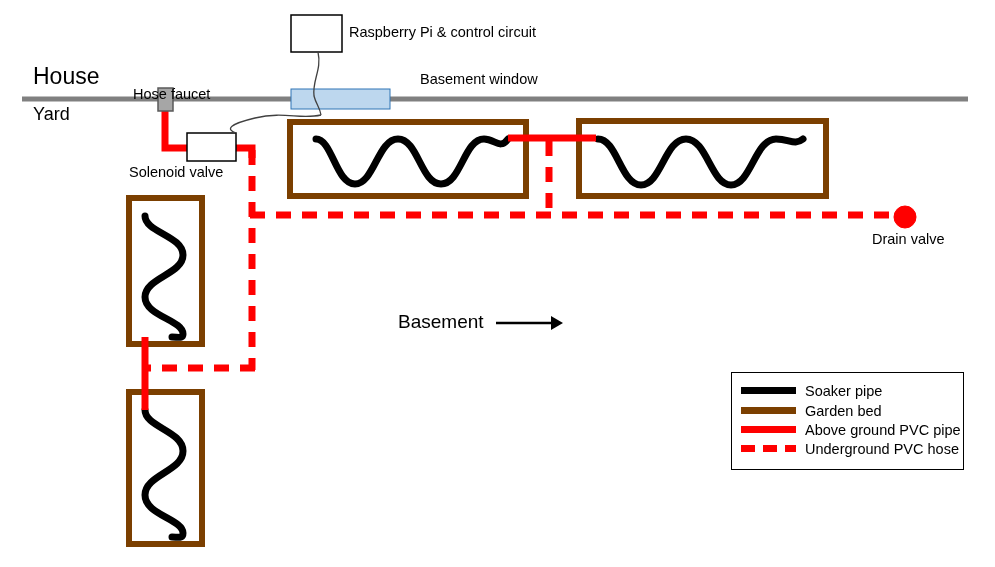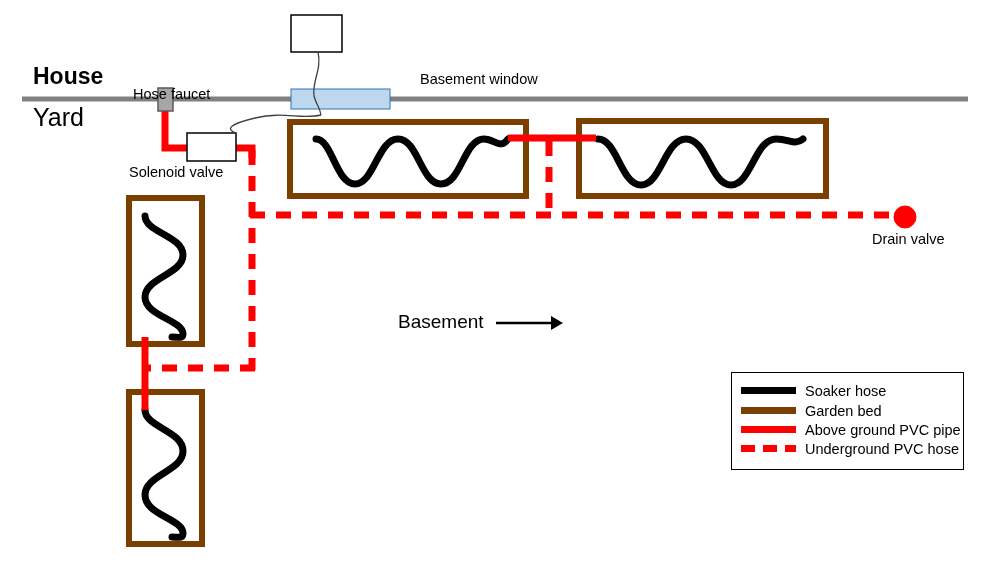--- a/index.html
+++ b/index.html
@@ -25,26 +25,26 @@
     height: 567px;
   }
   .lbl {
     position: absolute;
     white-space: nowrap;
     color: #000000;
     line-height: 1;
   }
   .lbl-house {
     font-size: 23px;
-    font-weight: 700;
+    font-weight: 400;
     left: 33px;
     top: 65px;
   }
   .lbl-yard {
-    font-size: 25px;
+    font-size: 18px;
     font-weight: 400;
     left: 33px;
     top: 105px;
   }
   .lbl-faucet {
     font-size: 14.5px;
     left: 133px;
     top: 63px;
     margin-top: 24px;
   }
@@ -173,31 +173,32 @@
     <path d="M 321 115 C 300 120 285 111 255 118 C 230 124 225 129 236 133" fill="none" stroke="#404040" stroke-width="1.3"></path>
 
     <line x1="496" y1="323" x2="551" y2="323" stroke="#000000" stroke-width="2.5"></line>
     <polygon points="551,316 563,323 551,330" fill="#000000"></polygon>
   </svg>
 
   <div class="lbl lbl-house">House</div>
   <div class="lbl lbl-yard">Yard</div>
 
   <div class="lbl lbl-faucet">Hose faucet</div>
+  <div class="lbl lbl-pi">Raspberry Pi &amp; control circuit</div>
   <div class="lbl lbl-window">Basement window</div>
   <div class="lbl lbl-solenoid">Solenoid valve</div>
   <div class="lbl lbl-drain">Drain valve</div>
 
   <div class="lbl lbl-downhill">Basement</div>
 
   <div class="legend">
 
     <div class="legend-row legend-row-0">
       <span class="legend-swatch" id="sw0" style="background: rgb(0, 0, 0);"></span>
-      <span class="legend-text">Soaker hose</span>
+      <span class="legend-text">Soaker pipe</span>
     </div>
 
     <div class="legend-row legend-row-1">
       <span class="legend-swatch" id="sw1" style="background: rgb(123, 63, 0);"></span>
       <span class="legend-text">Garden bed</span>
     </div>
 
     <div class="legend-row legend-row-2">
       <span class="legend-swatch" id="sw2" style="background: rgb(255, 0, 0);"></span>
       <span class="legend-text">Above ground PVC pipe</span>

